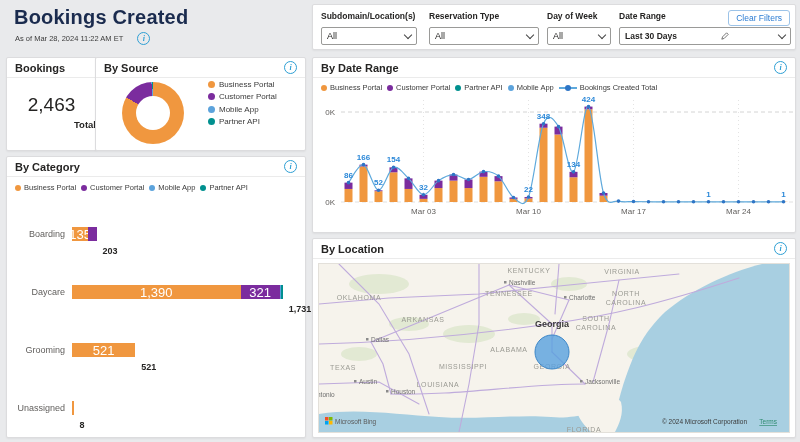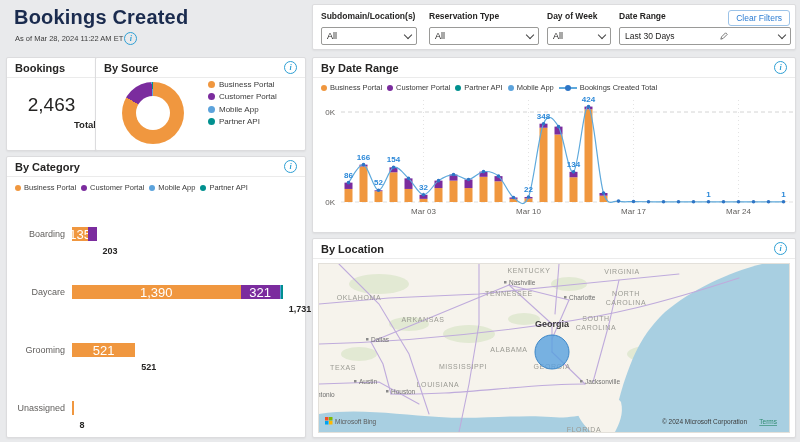--- a/index.html
+++ b/index.html
@@ -2,29 +2,29 @@
 <html><head>
 <meta charset="utf-8">
 <style>
   html,body{margin:0;padding:0;}
   body{width:800px;height:442px;background:#e9eaec;font-family:"Liberation Sans",sans-serif;position:relative;overflow:hidden;color:#252423;}
   .card{position:absolute;background:#fff;border:1px solid #dcdcde;border-radius:2px;box-shadow:0 1px 2px rgba(0,0,0,.05);box-sizing:border-box;}
   .card-hd{display:flex;align-items:center;justify-content:space-between;padding:4px 8px;border-bottom:1px solid #ebebeb;font-size:11px;font-weight:bold;color:#252423;height:20px;box-sizing:border-box;}
   .info{width:11px;height:11px;border:1px solid #2e9fd4;border-radius:50%;color:#2e9fd4;font-size:8px;line-height:11px;text-align:center;font-style:italic;font-weight:bold;flex:0 0 auto;font-family:"Liberation Serif",serif;}
   
   .page-title{position:absolute;left:14px;top:6px;font-size:20px;font-weight:bold;color:#1a2b4e;letter-spacing:.2px;}
-  .page-sub{position:absolute;left:15px;top:32px;font-size:7.5px;color:#3b3b3b;display:flex;align-items:center;gap:1px;}
+  .page-sub{position:absolute;left:15px;top:32px;font-size:7.5px;color:#3b3b3b;display:flex;align-items:center;gap:14px;}
   
   #filterbar{left:312px;top:4px;width:484px;height:46px;}
   .flabel{position:absolute;top:6px;font-size:8.5px;font-weight:bold;color:#252423;}
   .dd{position:absolute;top:22px;height:18px;border:1px solid #9a9a98;border-radius:2px;background:#fff;font-size:9px;color:#252423;display:flex;align-items:center;padding:0 5px;justify-content:space-between;box-sizing:border-box;}
   .chev{width:5px;height:5px;border-right:1.2px solid #444;border-bottom:1.2px solid #444;transform:rotate(45deg);margin-left:6px;margin-top:-3px;flex:0 0 auto;}
   .clear-btn{position:absolute;right:5px;top:5px;border:1px solid #9cc3e8;color:#2b7cd3;font-size:8.5px;padding:2px 7px;border-radius:3px;background:#fff;}
   .datebox{display:flex;align-items:center;gap:6px;}
-  .datebox .preset{font-size:8.5px;}
+  .datebox .preset{font-size:8.5px;font-weight:bold;}
   .datebox .range{font-size:8.5px;}
   
   #bookings{left:6px;top:57px;width:91px;height:94px;}
   .big-num{font-size:19px;font-weight:normal;text-align:center;margin-top:16px;color:#252423;}
   .big-lbl{font-size:9.5px;font-weight:bold;text-align:right;margin-top:3px;color:#252423;}
   
   #bysource{left:95px;top:57px;width:211px;height:94px;}
   .donut{position:absolute;left:26px;top:24px;width:62px;height:62px;border-radius:50%;}
   .donut-hole{position:absolute;left:14px;top:14px;width:34px;height:34px;border-radius:50%;background:#fff;}
   .legend-v{position:absolute;left:112px;top:18px;}

